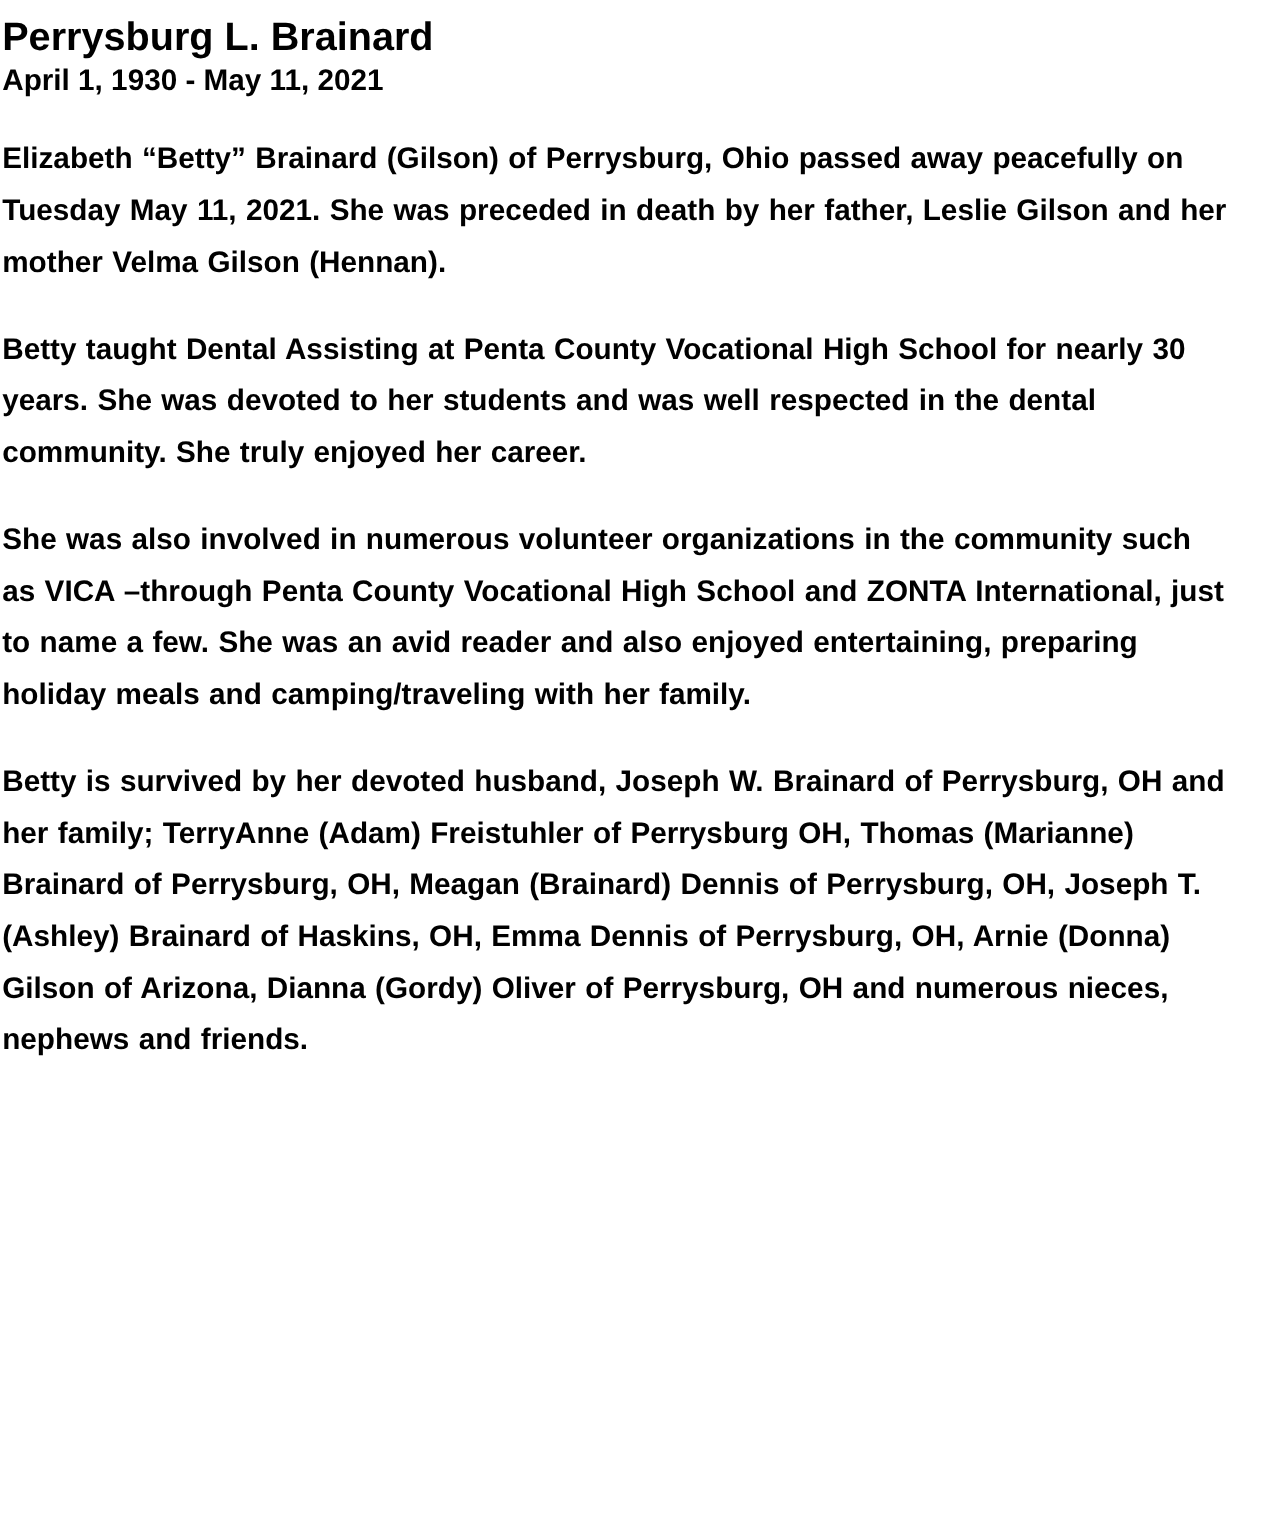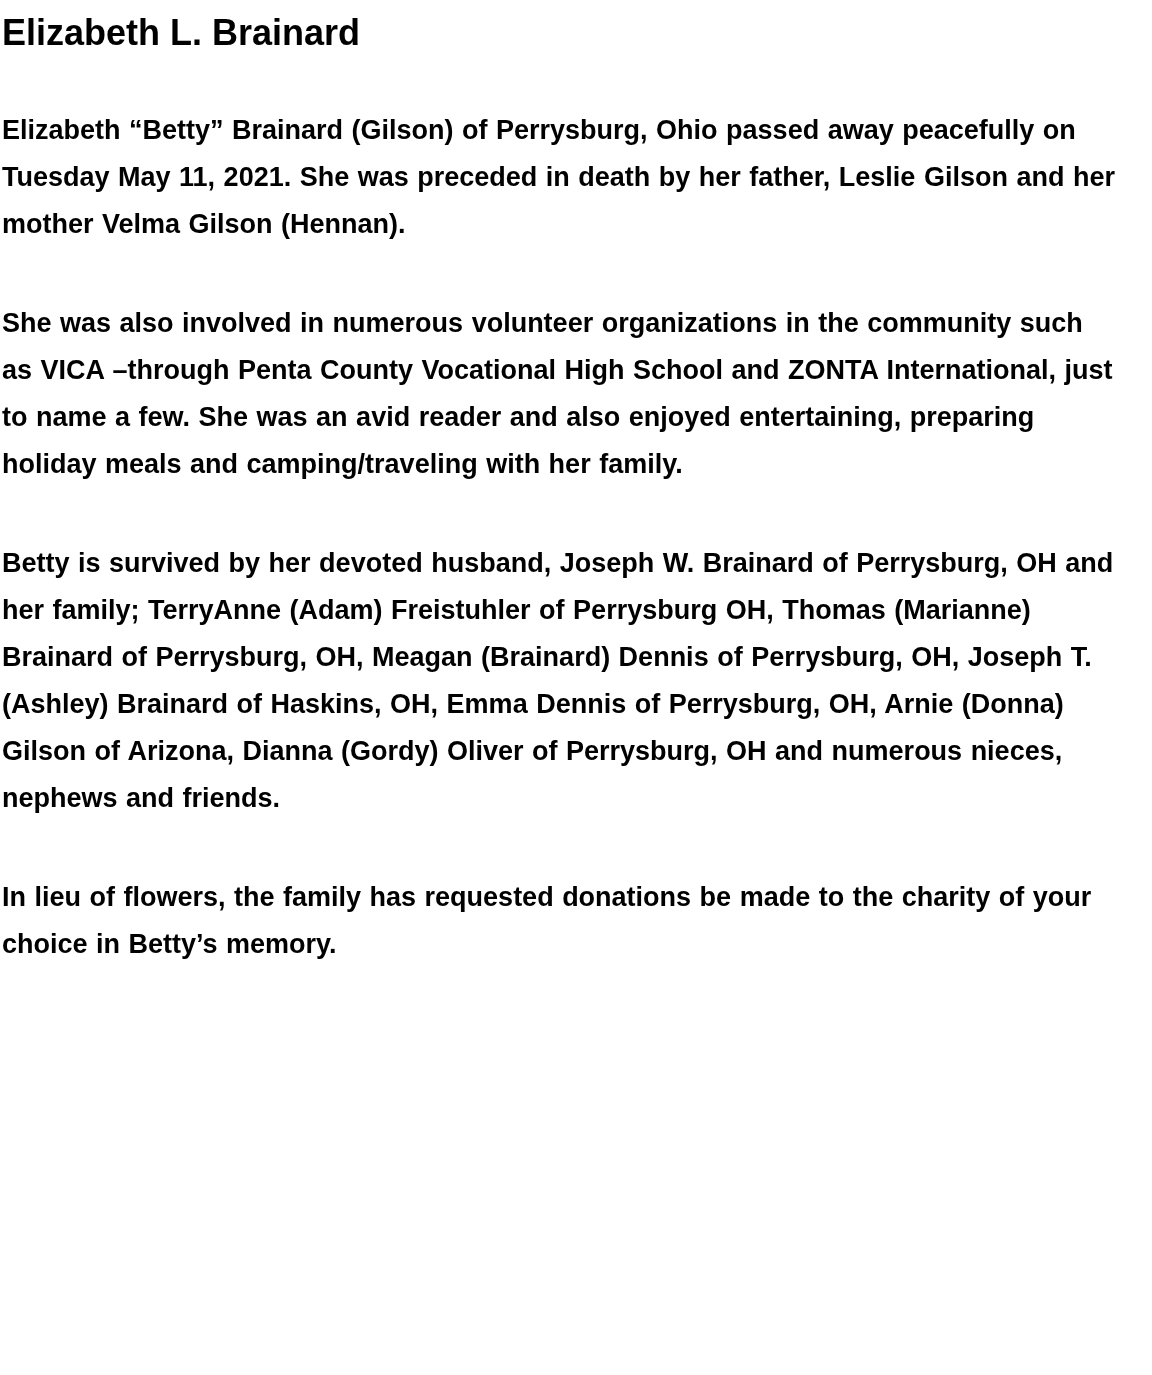--- a/index.html
+++ b/index.html
@@ -32,30 +32,31 @@
   }
   .dates {
     font-size: 27px;
     line-height: 32px;
     margin: 2px 0 0 0;
     font-weight: bold;
   }
   .body-text p {
     font-size: 27px;
     line-height: 47px;
-    margin: 52px 0 0 0;
+    margin: 32px 0 0 0;
     font-weight: bold;
     word-spacing: 1px;
   }
 </style>
 </head>
 <body>
 
 <div class="page">
-  <h1 class="title">Elizabeth L. Brainard</h1>
+  <h1 class="title">Perrysburg L. Brainard</h1>
+  <h2 class="dates">April 1, 1930 - May 11, 2021</h2>
 
   <div class="body-text">
     <p>Elizabeth “Betty” Brainard (Gilson) of Perrysburg, Ohio passed away peacefully on Tuesday May 11, 2021. She was preceded in death by her father, Leslie Gilson and her mother Velma Gilson (Hennan).</p>
+    <p>Betty taught Dental Assisting at Penta County Vocational High School for nearly 30 years. She was devoted to her students and was well respected in the dental community. She truly enjoyed her career.</p>
     <p>She was also involved in numerous volunteer organizations in the community such as VICA –through Penta County Vocational High School and ZONTA International, just to name a few. She was an avid reader and also enjoyed entertaining, preparing holiday meals and camping/traveling with her family.</p>
     <p>Betty is survived by her devoted husband, Joseph W. Brainard of Perrysburg, OH and her family; TerryAnne (Adam) Freistuhler of Perrysburg OH, Thomas (Marianne) Brainard of Perrysburg, OH, Meagan (Brainard) Dennis of Perrysburg, OH, Joseph T. (Ashley) Brainard of Haskins, OH, Emma Dennis of Perrysburg, OH, Arnie (Donna) Gilson of Arizona, Dianna (Gordy) Oliver of Perrysburg, OH and numerous nieces, nephews and friends.</p>
-    <p>In lieu of flowers, the family has requested donations be made to the charity of your choice in Betty’s memory.</p>
   </div>
 </div>
 
 </body></html>

